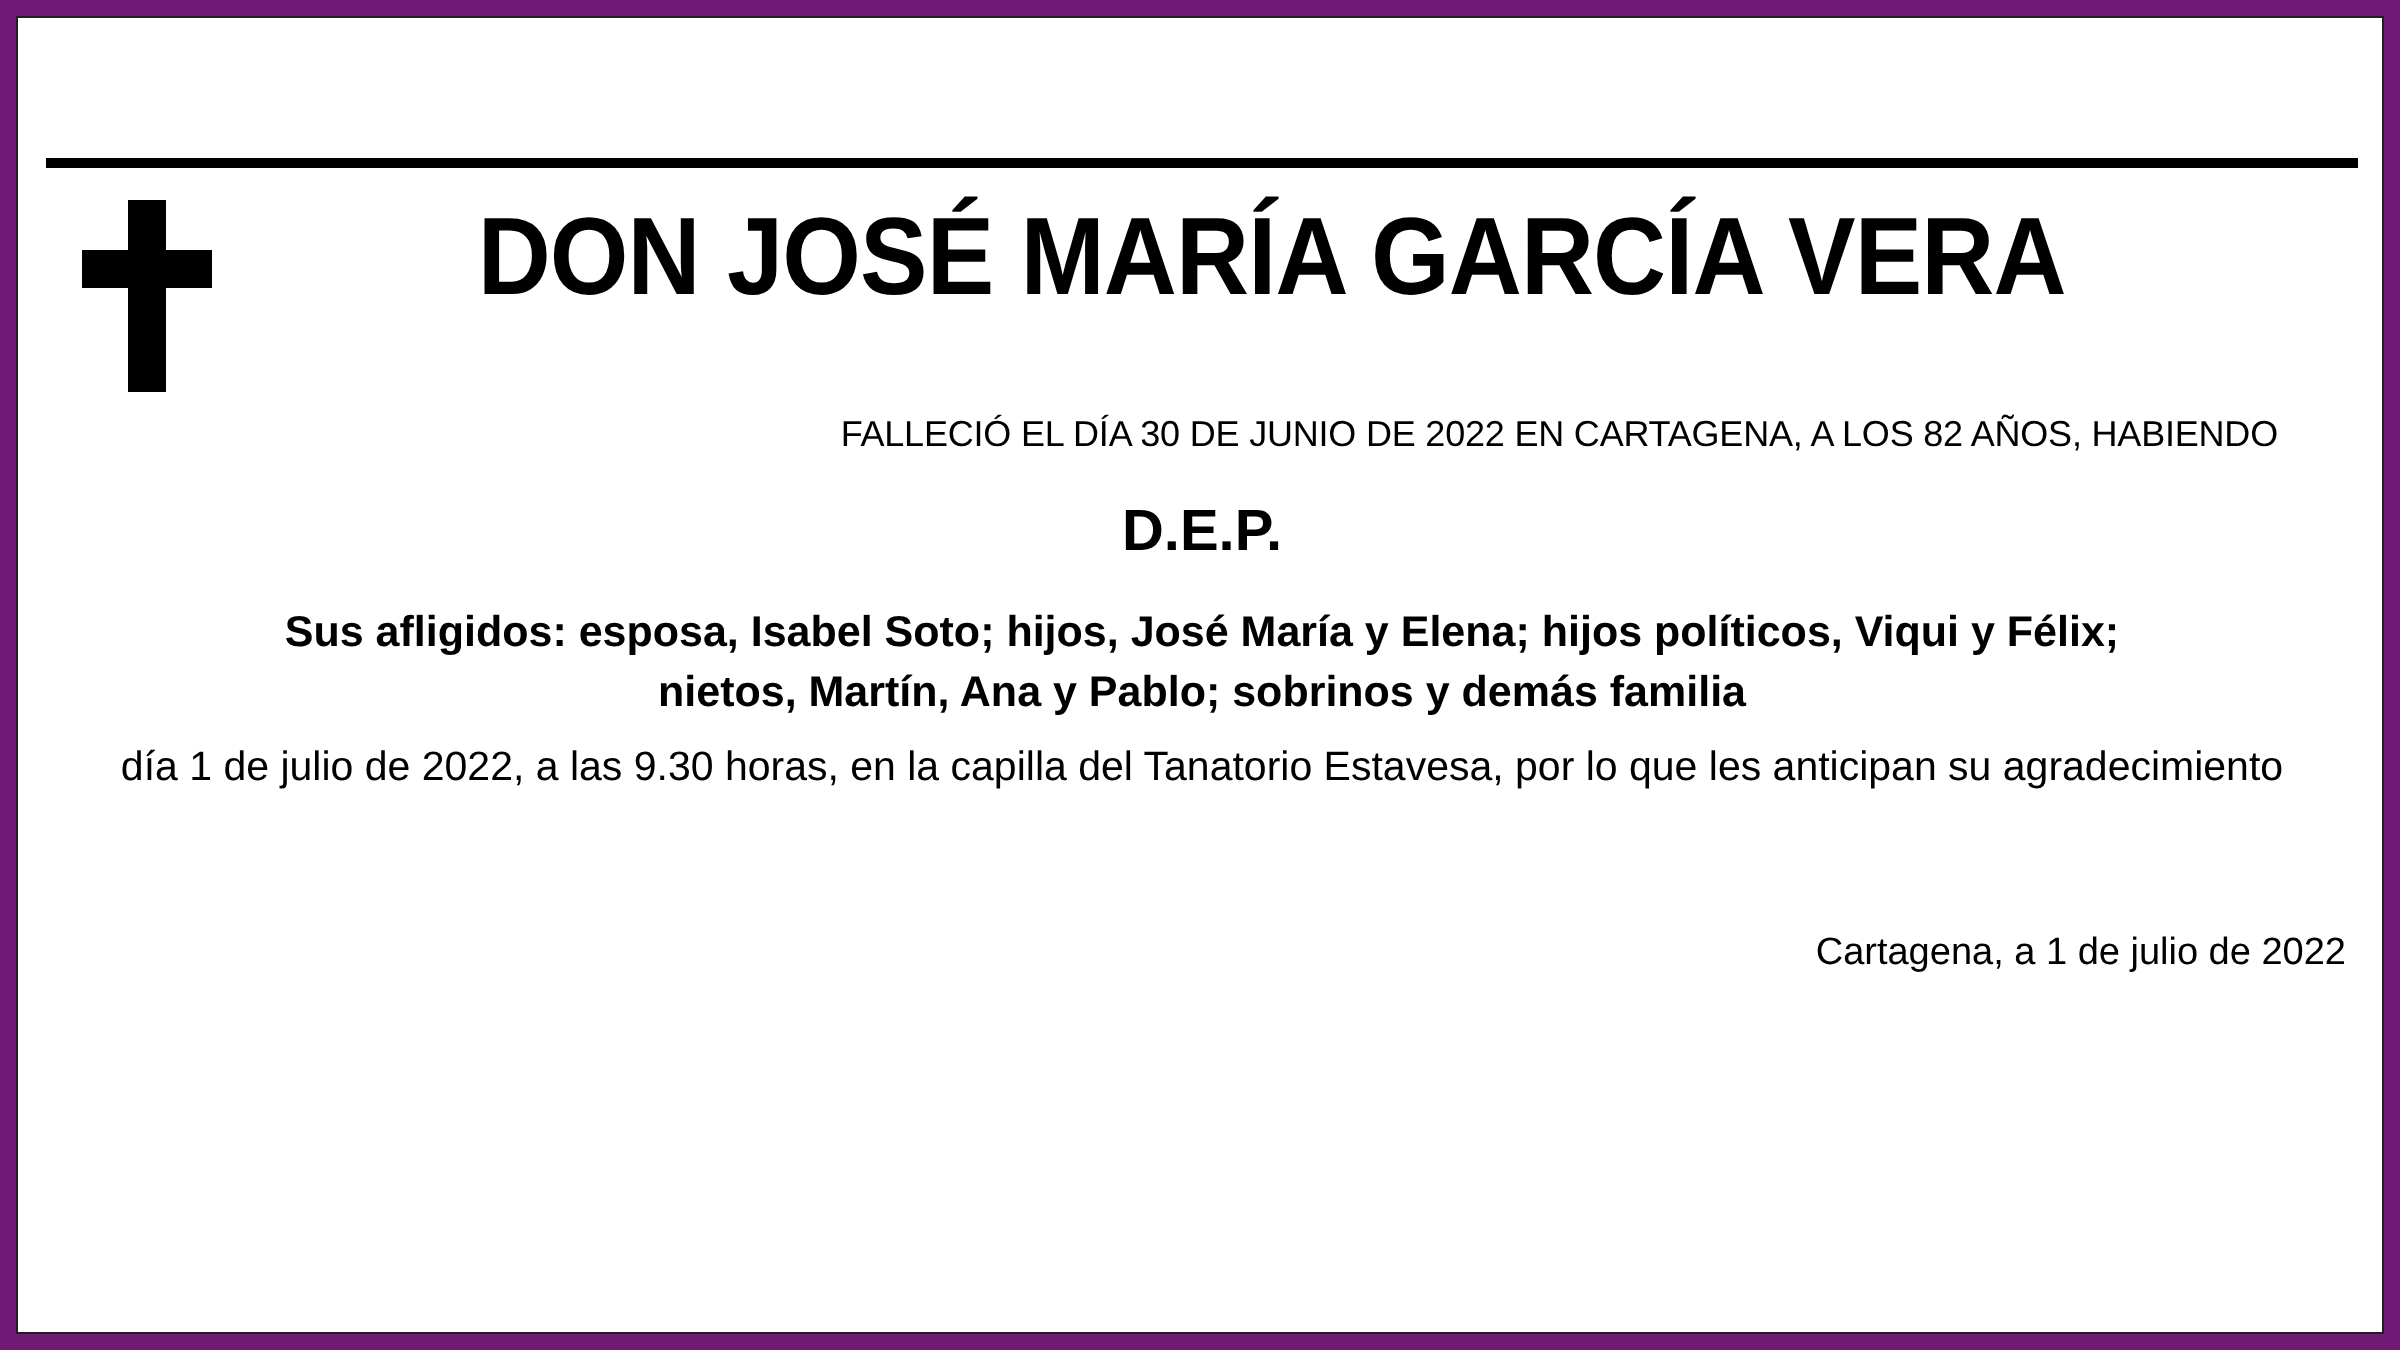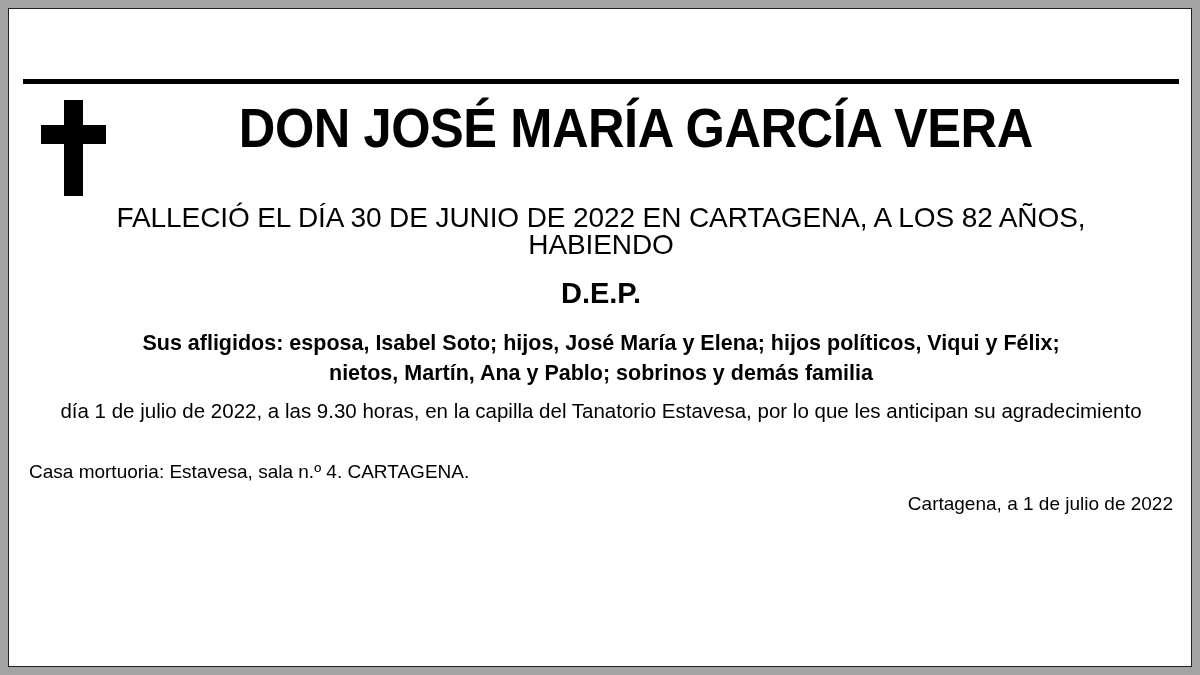--- a/index.html
+++ b/index.html
@@ -12,21 +12,21 @@
     height: 675px;
     font-family: "Liberation Sans", sans-serif;
     color: #000000;
     overflow: hidden;
   }
 
   .obituary-page {
     position: relative;
     width: 1200px;
     height: 675px;
-    background: #a3a3a3;
+    background: #701a75;
     box-sizing: border-box;
   }
 
   
   .notice-frame {
     position: absolute;
     left: 8px;
     top: 8px;
     width: 1184px;
     height: 659px;
@@ -93,22 +93,22 @@
     font-size: 55px;
     line-height: 60px;
     letter-spacing: -0.5px;
     transform: scaleX(0.92);
     transform-origin: center top;
     white-space: nowrap;
     padding-right: 20px;
   }
 
   .death-details {
-    text-align: center;
-    font-size: 28px;
+    text-align: right;
+    font-size: 18px;
     line-height: 27px;
     margin-top: 8px;
     padding: 0 40px;
     letter-spacing: -0.1px;
   }
 
   .dep {
     text-align: center;
     font-weight: bold;
     font-size: 29px;
@@ -180,20 +180,19 @@
         <div>Sus afligidos: esposa, Isabel Soto; hijos, José María y Elena; hijos políticos, Viqui y Félix;</div>
         <div>nietos, Martín, Ana y Pablo; sobrinos y demás familia</div>
       </div>
 
       <div class="prayer">
         <div>día 1 de julio de 2022, a las 9.30 horas, en la capilla del Tanatorio Estavesa, por lo que les anticipan su agradecimiento</div>
       </div>
 
       <div class="footer">
         <div class="footer-left">
-          <div>Casa mortuoria: Estavesa, sala n.º 4. CARTAGENA.</div>
         </div>
         <div class="footer-right">Cartagena, a 1 de julio de 2022</div>
       </div>
 
     </div>
   </div>
 </div>
 
 </body></html>

